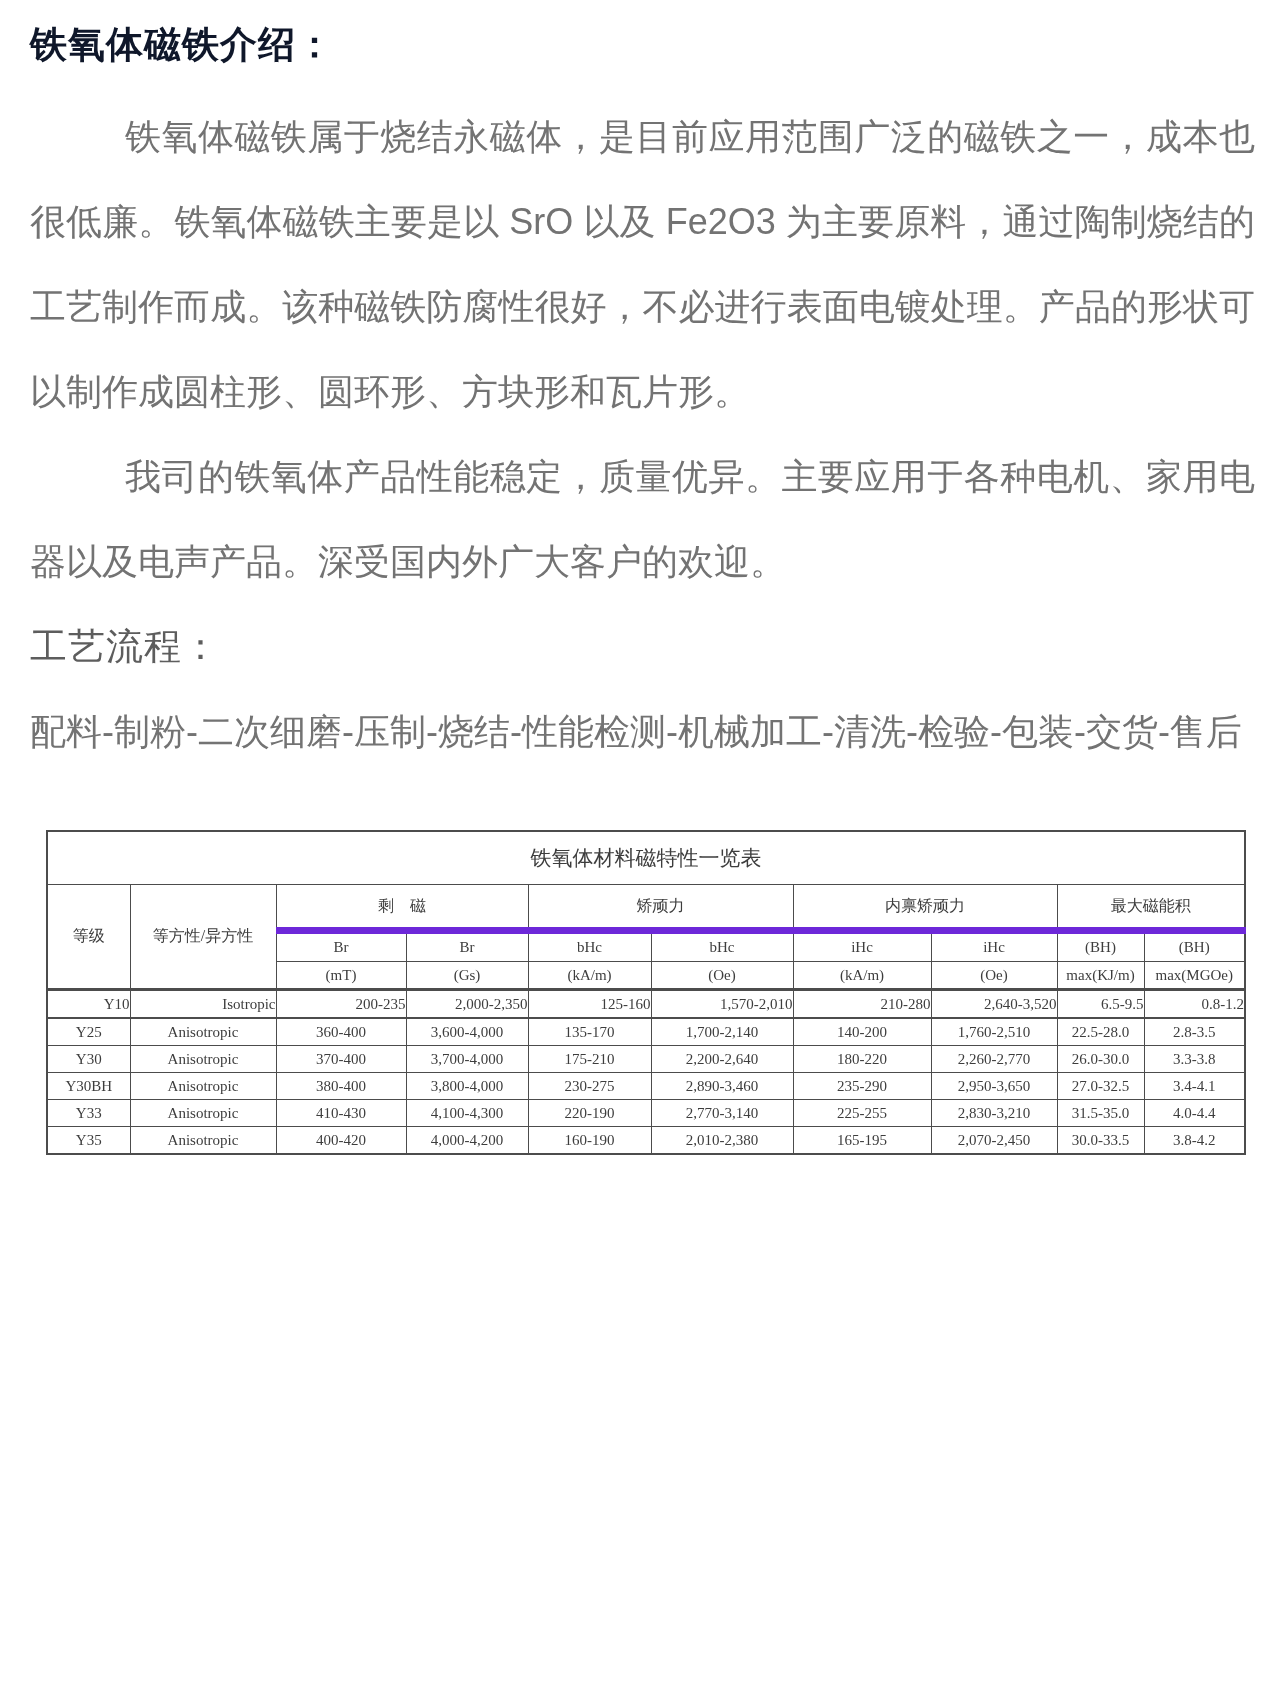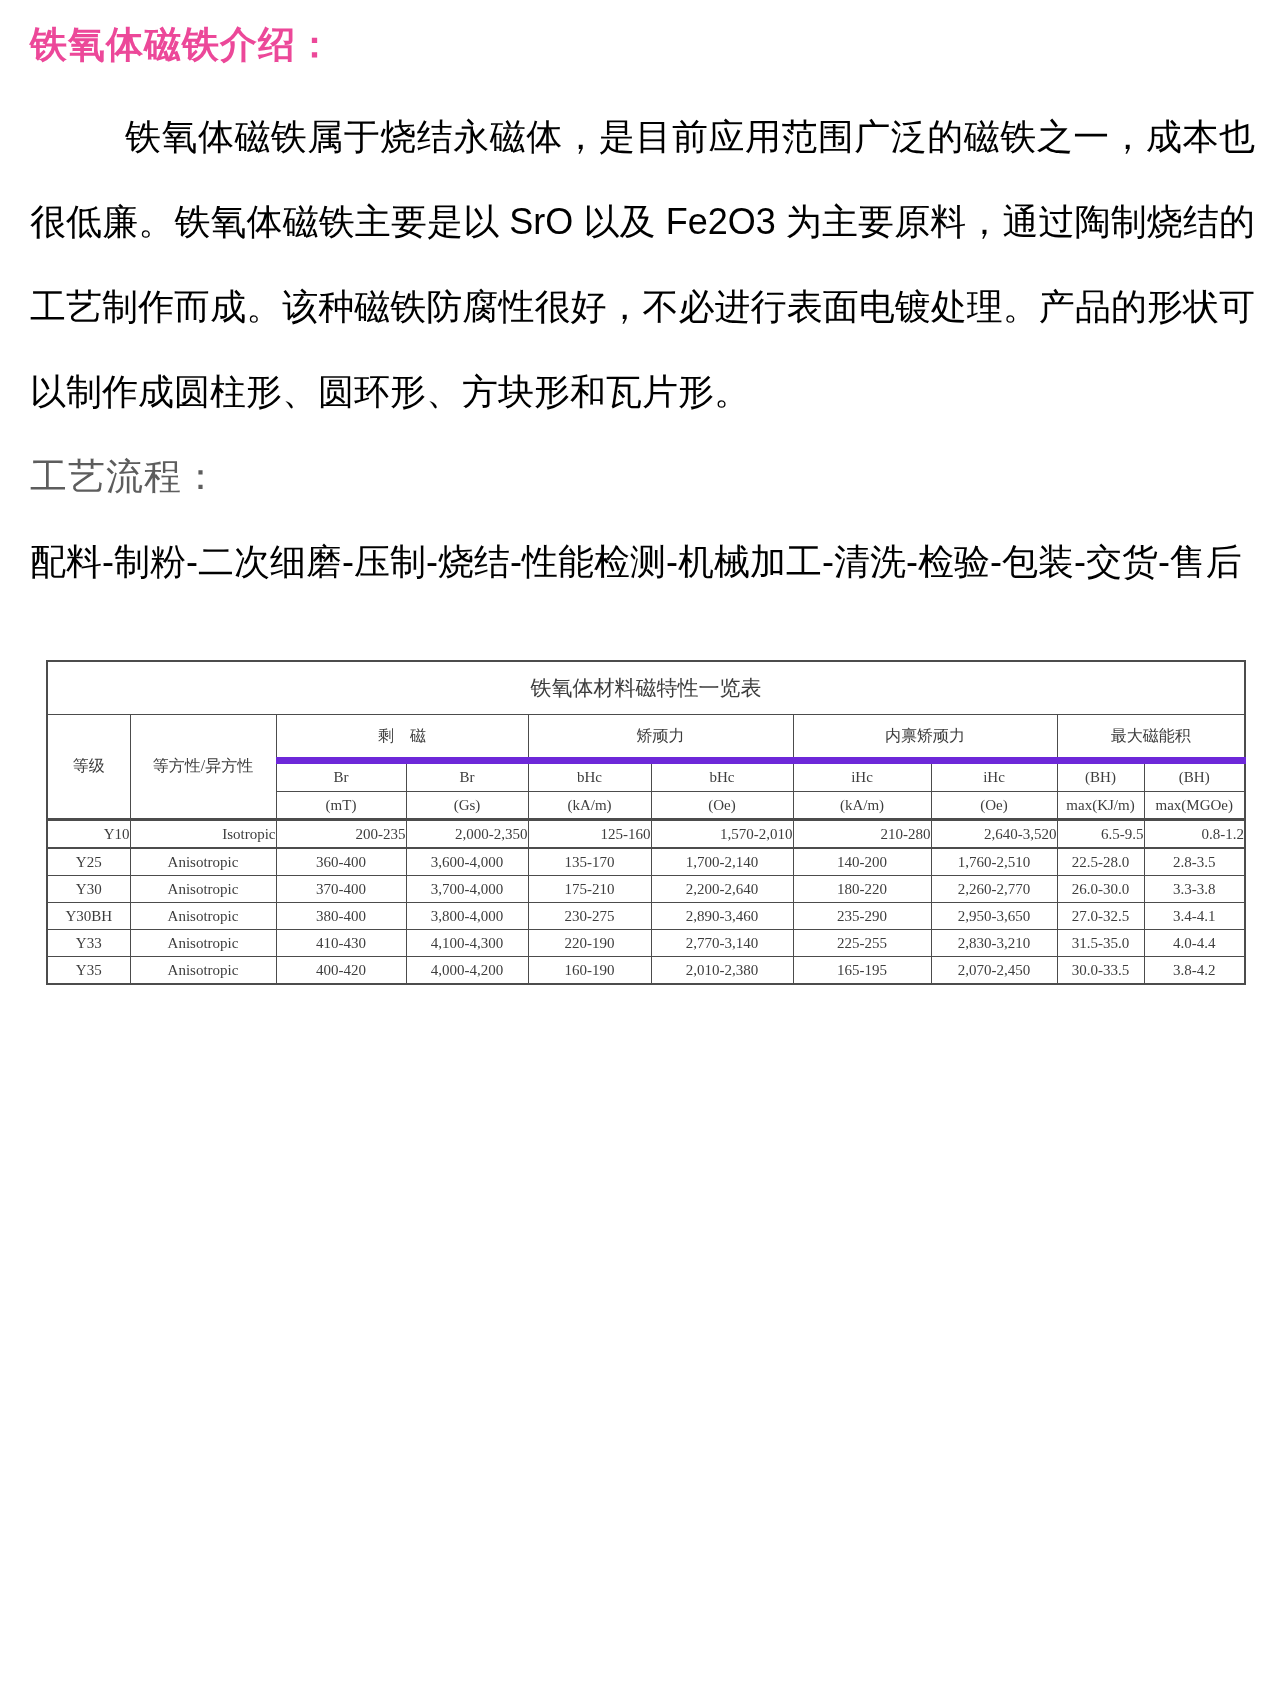--- a/index.html
+++ b/index.html
@@ -9,36 +9,36 @@
     box-sizing: border-box;
     padding: 14px 32px 0 30px;
     background: #ffffff;
     font-family: "Liberation Sans", sans-serif;
     position: relative;
     overflow: hidden;
   }
   .doc-heading {
     font-size: 37px;
     font-weight: bold;
-    color: #ec4899;
+    color: #0f172a;
     margin: 0;
     line-height: 62px;
     letter-spacing: 1px;
   }
   .doc-heading2 {
     font-size: 37px;
     font-weight: normal;
     color: #5d5d5d;
     margin: 0;
     line-height: 85px;
     letter-spacing: 1px;
   }
   .doc-body {
     font-size: 36px;
-    color: #000000;
+    color: #737373;
     line-height: 85px;
     margin: 0;
     text-align: justify;
   }
   .first { margin-top: 18px; }
   .indent { text-indent: 95px; }
 
   .props-table {
     border-collapse: collapse;
     table-layout: fixed;
@@ -68,20 +68,21 @@
 </style>
 </head>
 <body>
 
 <div class="page">
 
   <h1 class="doc-heading">铁氧体磁铁介绍：</h1>
 
   <p class="doc-body indent first">铁氧体磁铁属于烧结永磁体，是目前应用范围广泛的磁铁之一，成本也很低廉。铁氧体磁铁主要是以 SrO 以及 Fe2O3 为主要原料，通过陶制烧结的工艺制作而成。该种磁铁防腐性很好，不必进行表面电镀处理。产品的形状可以制作成圆柱形、圆环形、方块形和瓦片形。</p>
 
+  <p class="doc-body indent">我司的铁氧体产品性能稳定，质量优异。主要应用于各种电机、家用电器以及电声产品。深受国内外广大客户的欢迎。</p>
 
   <h2 class="doc-heading2">工艺流程：</h2>
 
   <p class="doc-body">配料-制粉-二次细磨-压制-烧结-性能检测-机械加工-清洗-检验-包装-交货-售后</p>
 
   <table class="props-table">
     <colgroup>
       <col style="width:83px">
         <col style="width:146px">
       <col style="width:130px">

